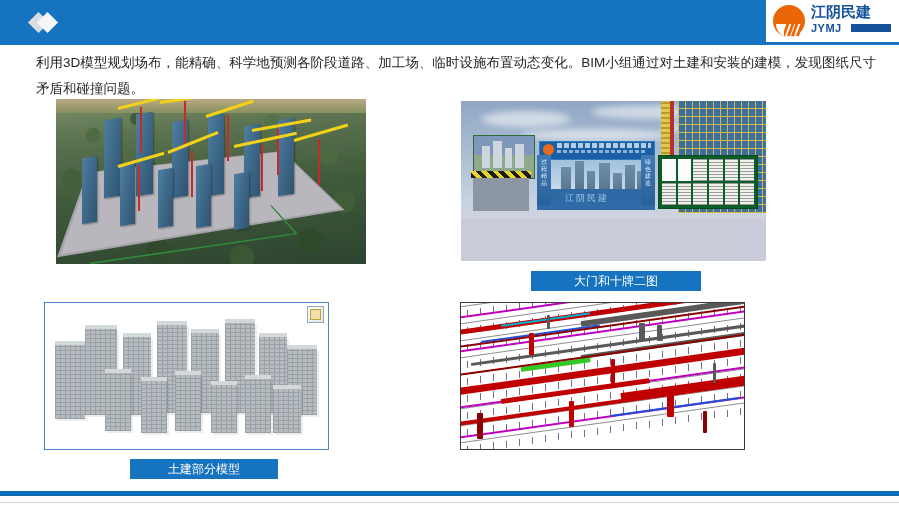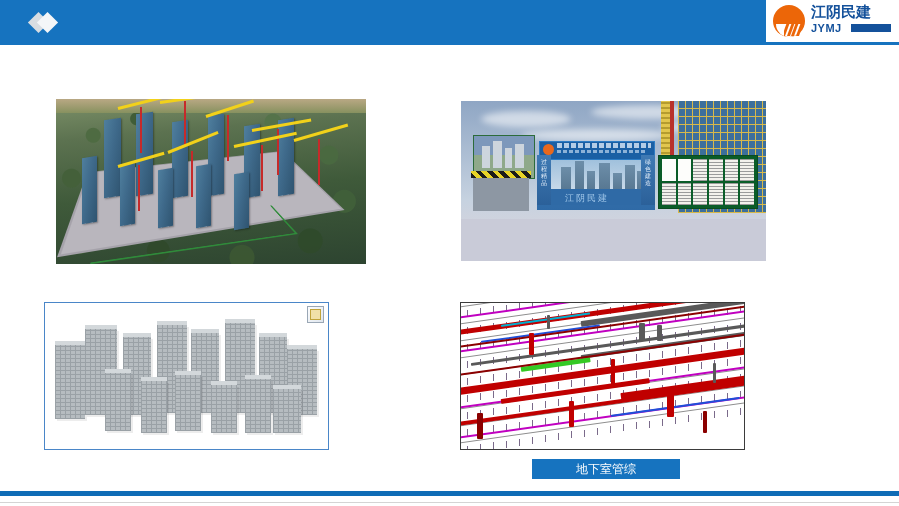--- a/index.html
+++ b/index.html
@@ -207,20 +207,21 @@
           <i style="left: 4.5px;"></i>
           <i style="left: 9px;"></i>
           <i style="left: 13.5px;"></i>
         </span>
     </div>
     <div class="logo-cn">江阴民建</div>
     <div class="logo-en">JYMJ</div>
     <div class="logo-bar"></div>
   </div>
 
+  <div class="para">利用3D模型规划场布，能精确、科学地预测各阶段道路、加工场、临时设施布置动态变化。BIM小组通过对土建和安装的建模，发现图纸尺寸矛盾和碰撞问题。</div>
 
   <div class="fig fig-1">
     <div class="f1-bg"></div>
     <div class="f1-forest"></div>
     <div class="f1-sky"></div>
     <div class="f1-pad"></div>
     <div class="f1-green"></div>
     <div id="f1-extra">
         <div class="f1-twr" style="left: 48px; top: 20px; width: 17px; height: 78px; transform: skewY(-9deg);"></div>
         <div class="f1-twr" style="left: 80px; top: 14px; width: 17px; height: 82px; transform: skewY(-9deg);"></div>
@@ -307,20 +308,21 @@
     </div>
     <div class="f2-pic">
       <div class="f2-picbld" style="left:8px;top:10px;width:8px;height:22px;"></div>
       <div class="f2-picbld" style="left:19px;top:5px;width:9px;height:27px;"></div>
       <div class="f2-picbld" style="left:31px;top:12px;width:7px;height:20px;"></div>
       <div class="f2-picbld" style="left:41px;top:8px;width:9px;height:24px;"></div>
     </div>
     <div class="f2-gate"></div>
     <div class="f2-gatetop"></div>
   </div>
+  <div class="cap cap-2">大门和十牌二图</div>
 
   <div class="fig fig-3">
     <div class="f3-canvas"></div>
     <div id="f3-blds">
         <div class="f3-b" style="left: 10px; top: 42px; width: 30px; height: 74px;"></div>
         <div class="f3-b" style="left: 40px; top: 26px; width: 32px; height: 86px;"></div>
         <div class="f3-b" style="left: 78px; top: 34px; width: 28px; height: 78px;"></div>
         <div class="f3-b" style="left: 112px; top: 22px; width: 30px; height: 88px;"></div>
         <div class="f3-b" style="left: 146px; top: 30px; width: 28px; height: 80px;"></div>
         <div class="f3-b" style="left: 180px; top: 20px; width: 30px; height: 90px;"></div>
@@ -328,20 +330,21 @@
         <div class="f3-b" style="left: 242px; top: 46px; width: 30px; height: 66px;"></div>
         <div class="f3-b" style="left: 60px; top: 70px; width: 26px; height: 58px;"></div>
         <div class="f3-b" style="left: 96px; top: 78px; width: 26px; height: 52px;"></div>
         <div class="f3-b" style="left: 130px; top: 72px; width: 26px; height: 56px;"></div>
         <div class="f3-b" style="left: 166px; top: 82px; width: 26px; height: 48px;"></div>
         <div class="f3-b" style="left: 200px; top: 76px; width: 26px; height: 54px;"></div>
         <div class="f3-b" style="left: 228px; top: 86px; width: 28px; height: 44px;"></div>
       </div>
     <div class="viewcube"></div>
   </div>
+  <div class="cap cap-3">土建部分模型</div>
 
   <div class="fig fig-4">
     <div class="f4-canvas"></div>
     <div id="f4-art">
         <div class="f4-slab" style="top: 6px; transform: rotate(-8deg);"></div>
         <div class="f4-hang" style="left: 6px; top: 7px;"></div>
         <div class="f4-hang" style="left: 19px; top: 5.18px;"></div>
         <div class="f4-hang" style="left: 32px; top: 3.36px;"></div>
         <div class="f4-hang" style="left: 45px; top: 1.54px;"></div>
         <div class="f4-hang" style="left: 58px; top: -0.28px;"></div>
@@ -552,17 +555,16 @@
         <div class="pipe p-red" style="left: 206px; top: 84px; width: 7px; height: 30px;"></div>
         <div class="pipe p-red" style="left: 108px; top: 98px; width: 5px; height: 26px;"></div>
         <div class="pipe p-dred" style="left: 16px; top: 110px; width: 6px; height: 26px;"></div>
         <div class="pipe p-dred" style="left: 242px; top: 108px; width: 4px; height: 22px;"></div>
         <div class="pipe p-grey" style="left: 178px; top: 20px; width: 6px; height: 18px;"></div>
         <div class="pipe p-grey" style="left: 196px; top: 22px; width: 5px; height: 16px;"></div>
         <div class="pipe p-grey" style="left: 86px; top: 12px; width: 3px; height: 14px;"></div>
         <div class="pipe p-grey" style="left: 252px; top: 60px; width: 3px; height: 20px;"></div>
       </div>
   </div>
-  <div class="cap cap-4">地下室管综</div>
 
   <div class="footer-rule"></div>
   <div class="footer-hair"></div>
 </div>
 
 </body></html>

